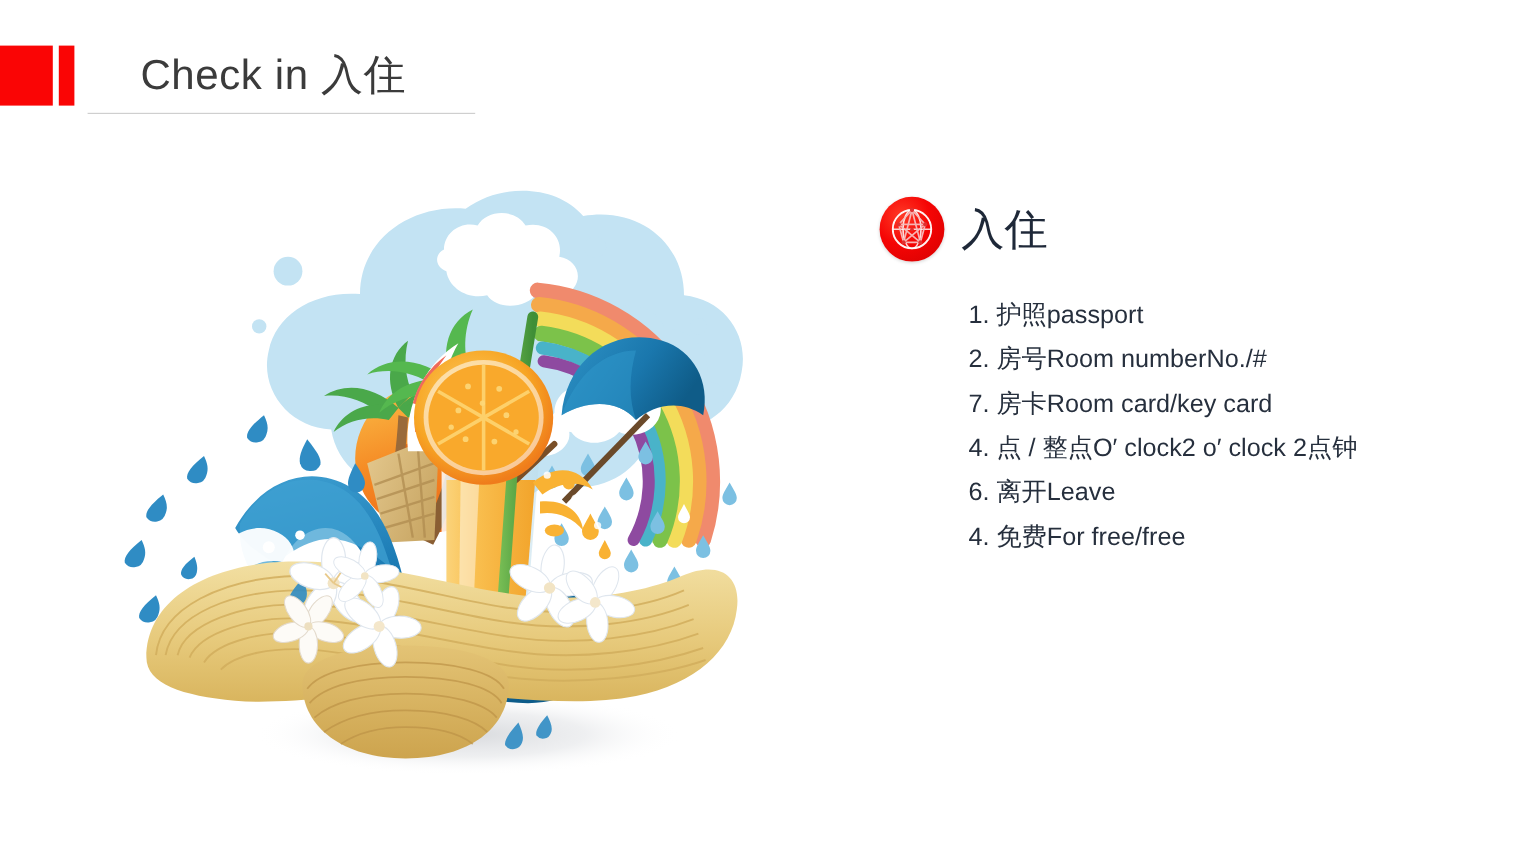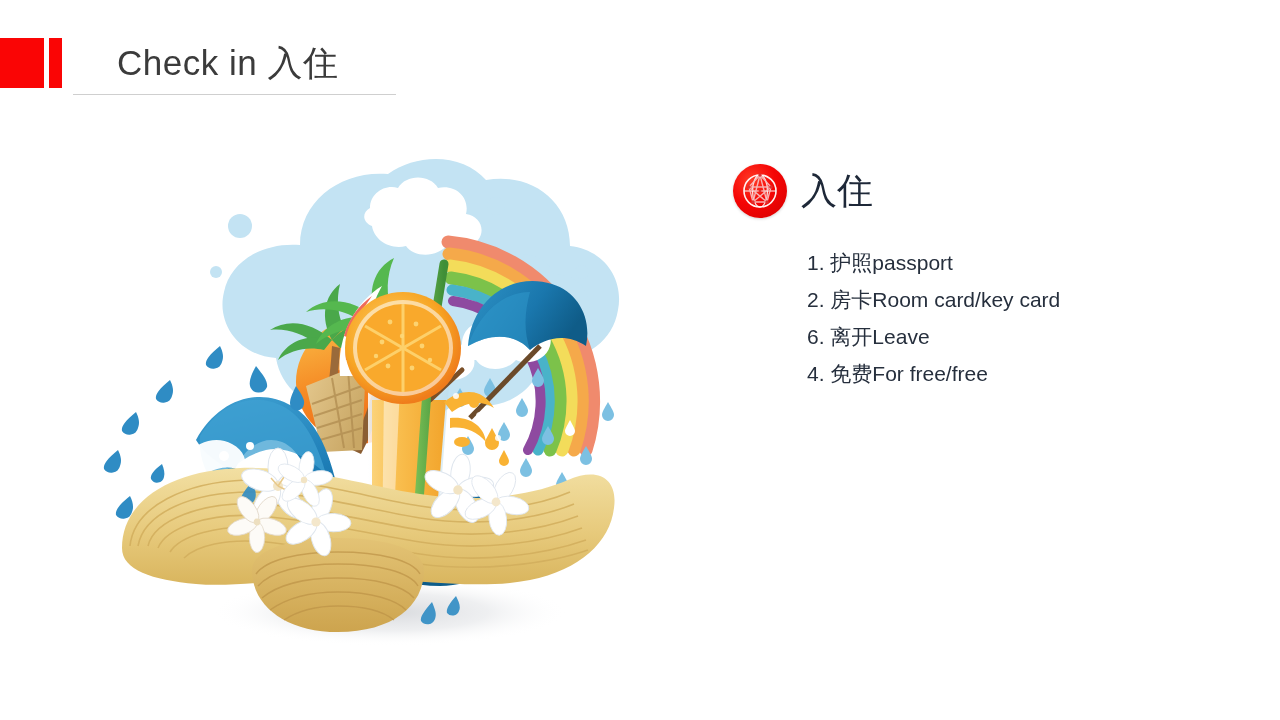--- a/index.html
+++ b/index.html
@@ -538,18 +538,20 @@
             <circle cx="0" cy="0" r="1.5"></circle>
           </g>
         </g>
       </svg>
     </div>
     <div id="section-heading">入住</div>
   </div>
 
   <ul id="checkin-list">
     <li>1. 护照passport</li>
-    <li>2. 房卡Room card/key card</li>
+    <li>2. 房号Room numberNo./#</li>
+    <li>7. 房卡Room card/key card</li>
+    <li>4. 点 / 整点O′ clock2 o′ clock 2点钟</li>
     <li>6. 离开Leave</li>
     <li>4. 免费For free/free</li>
   </ul>
 
 </div>
 
 </body></html>

